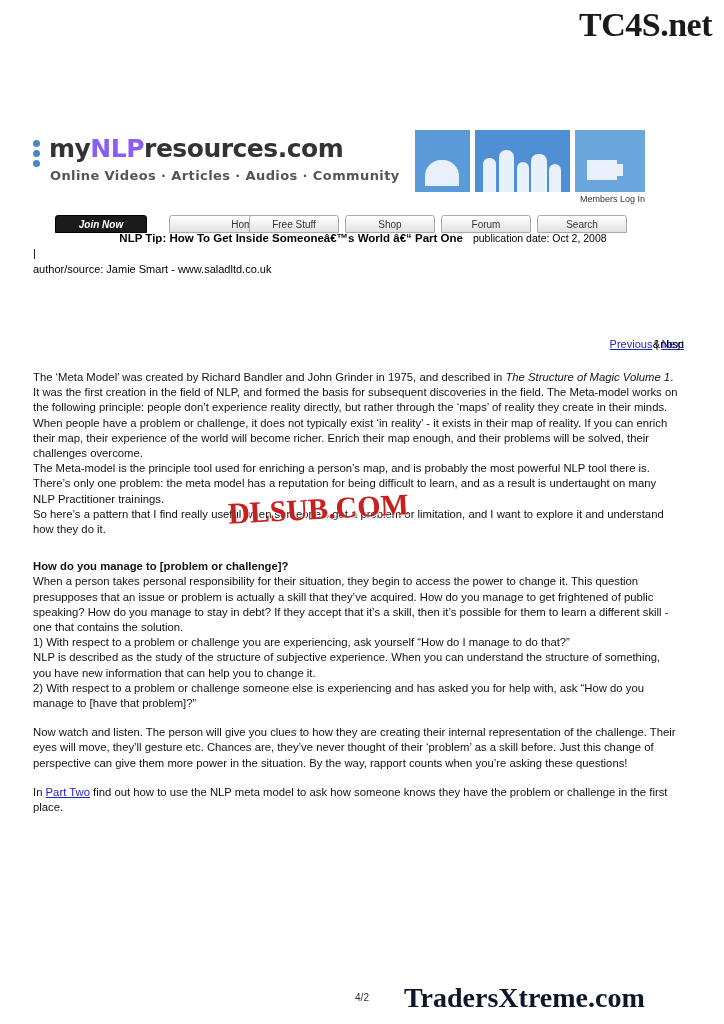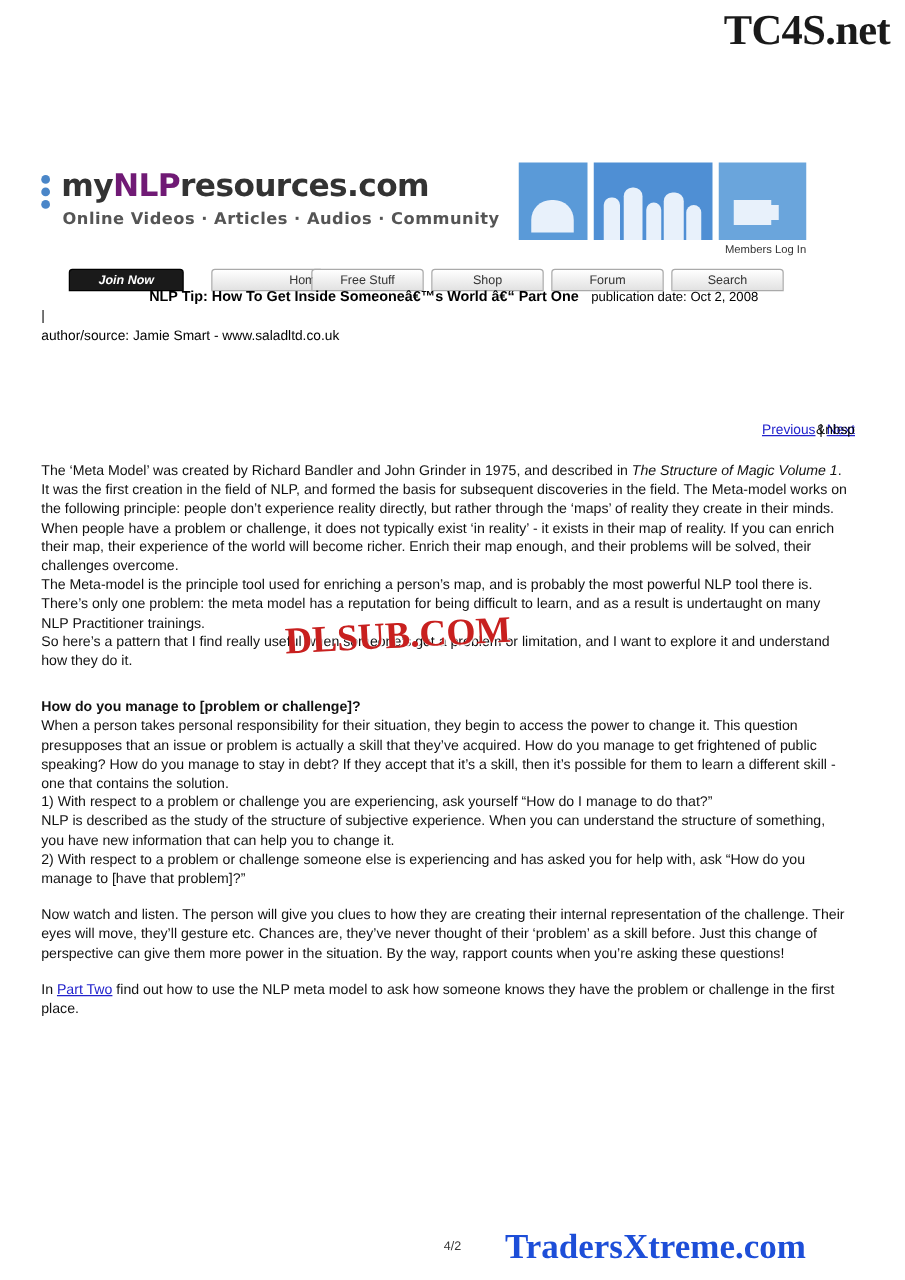--- a/index.html
+++ b/index.html
@@ -68,21 +68,21 @@
     position: absolute;
     left: 16px;
     top: 4px;
     font-family: "DejaVu Sans", sans-serif;
     font-size: 25px;
     font-weight: bold;
     letter-spacing: -0.5px;
     white-space: nowrap;
   }
   .logo-text .my { color: #333333; }
-  .logo-text .nlp { color: #701a75; }
+  .logo-text .nlp { color: #8b5cf6; }
   .logo-text .res { color: #333333; }
   .logo-sub {
     position: absolute;
     left: 17px;
     top: 38px;
     font-family: "DejaVu Sans", sans-serif;
     font-size: 13px;
     color: #555555;
     letter-spacing: 0.4px;
     white-space: nowrap;
@@ -246,21 +246,21 @@
     text-shadow: 1px 1px 0 rgba(255,255,255,0.8);
     pointer-events: none;
   }
   .wm-traders {
     position: absolute;
     left: 404px;
     top: 982px;
     font-family: "Liberation Serif", serif;
     font-weight: bold;
     font-size: 28px;
-    color: #1d4ed8;
+    color: #0f172a;
     pointer-events: none;
   }
 
   
   .pagenum {
     position: absolute;
     left: 0;
     right: 0;
     top: 992px;
     text-align: center;

